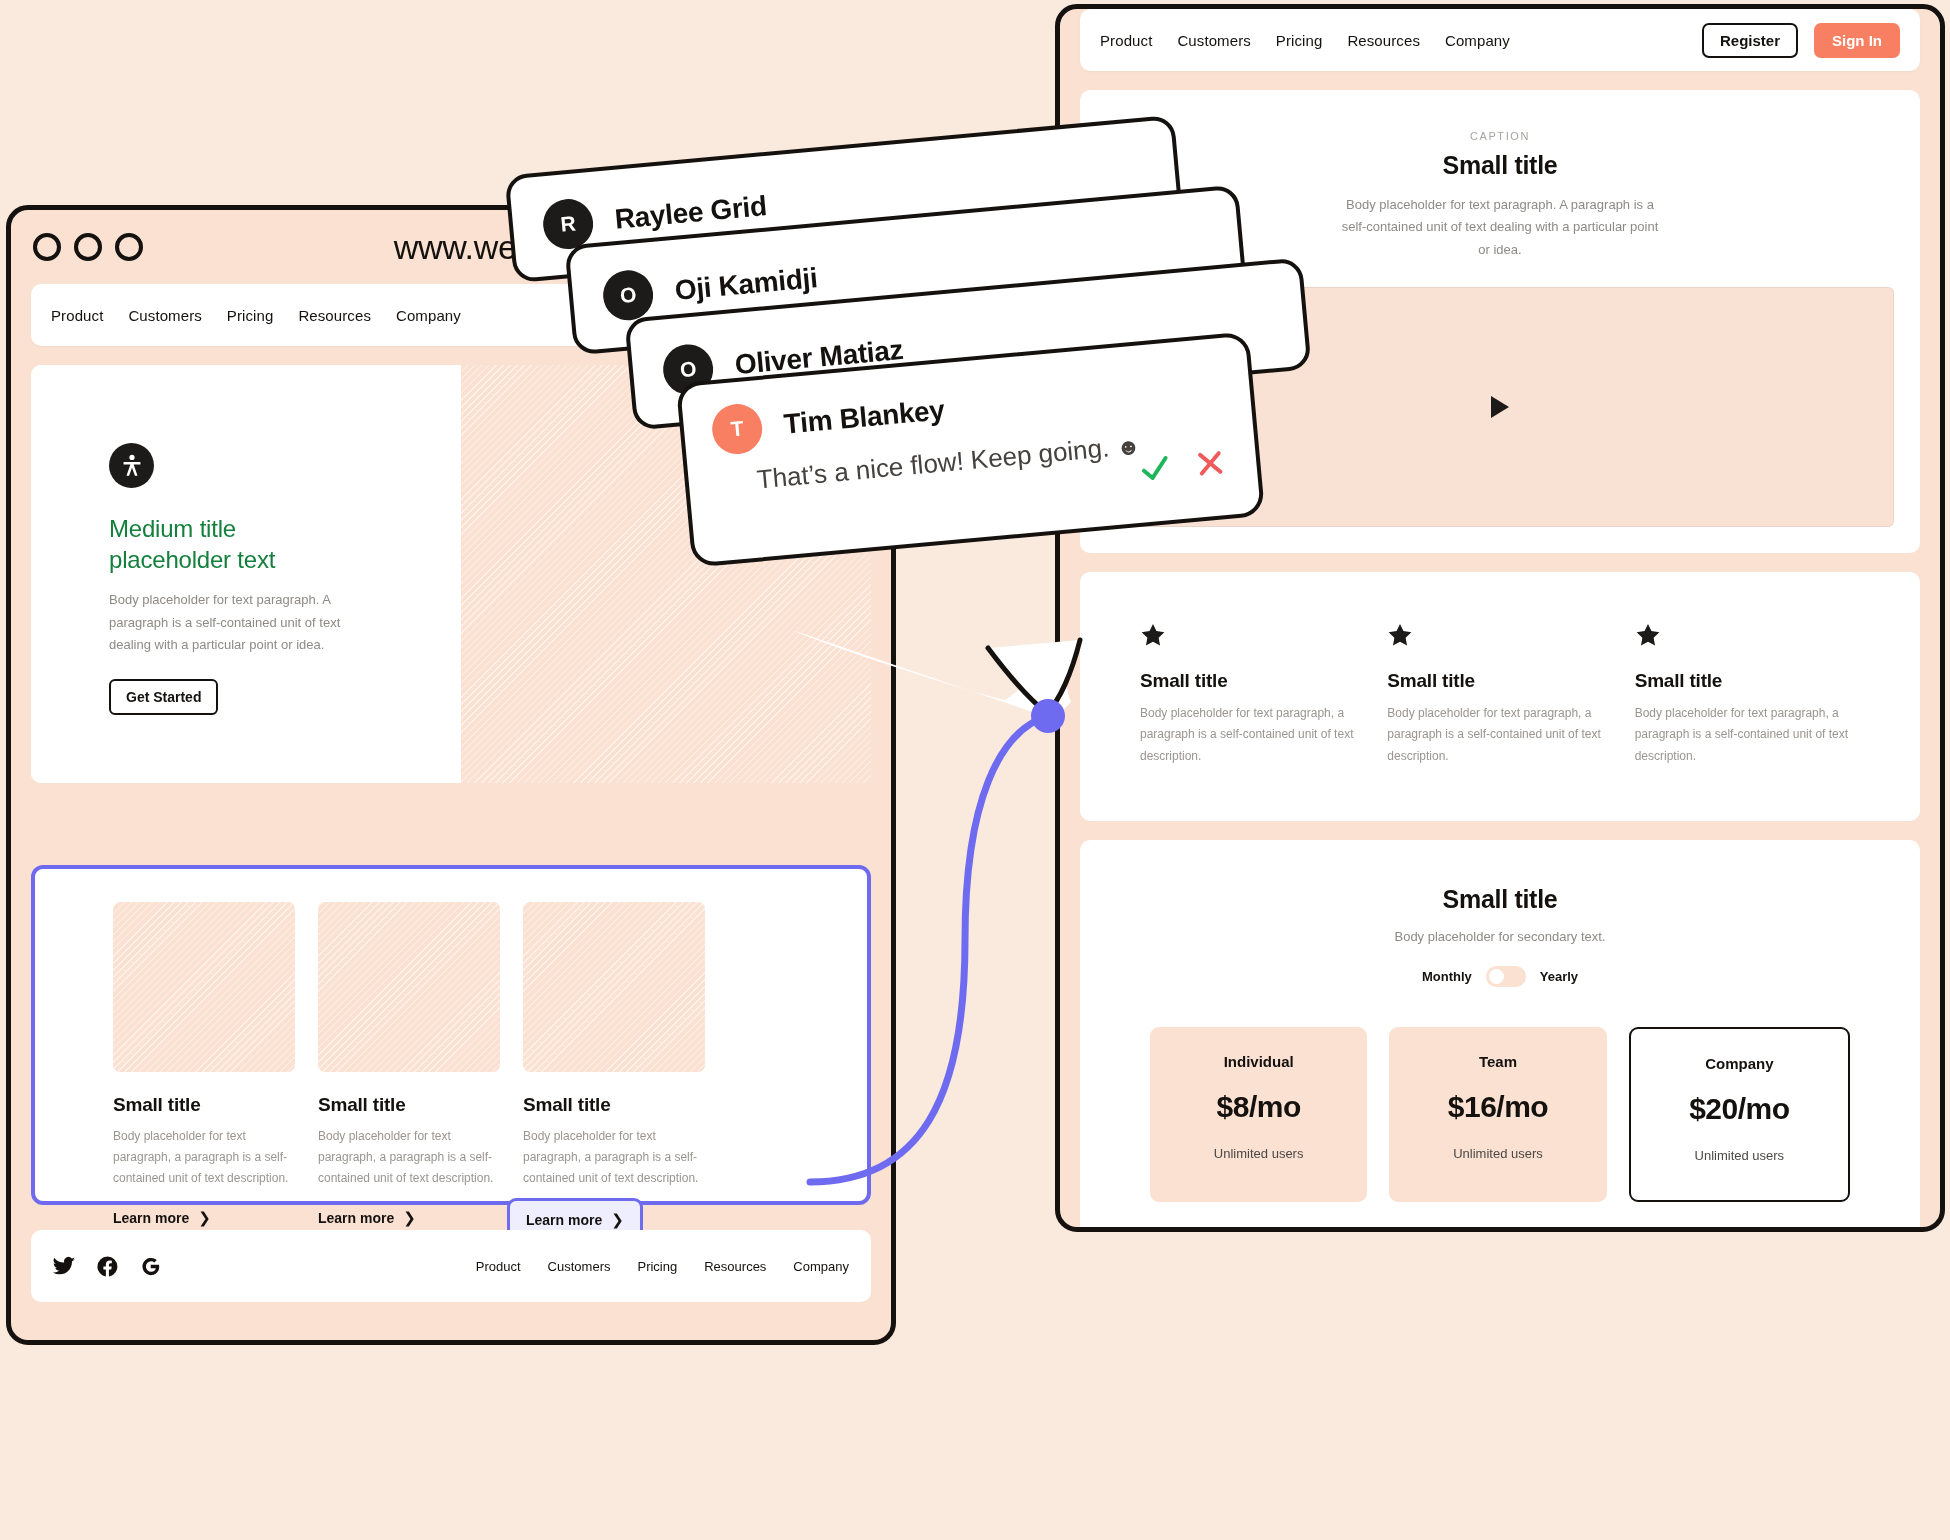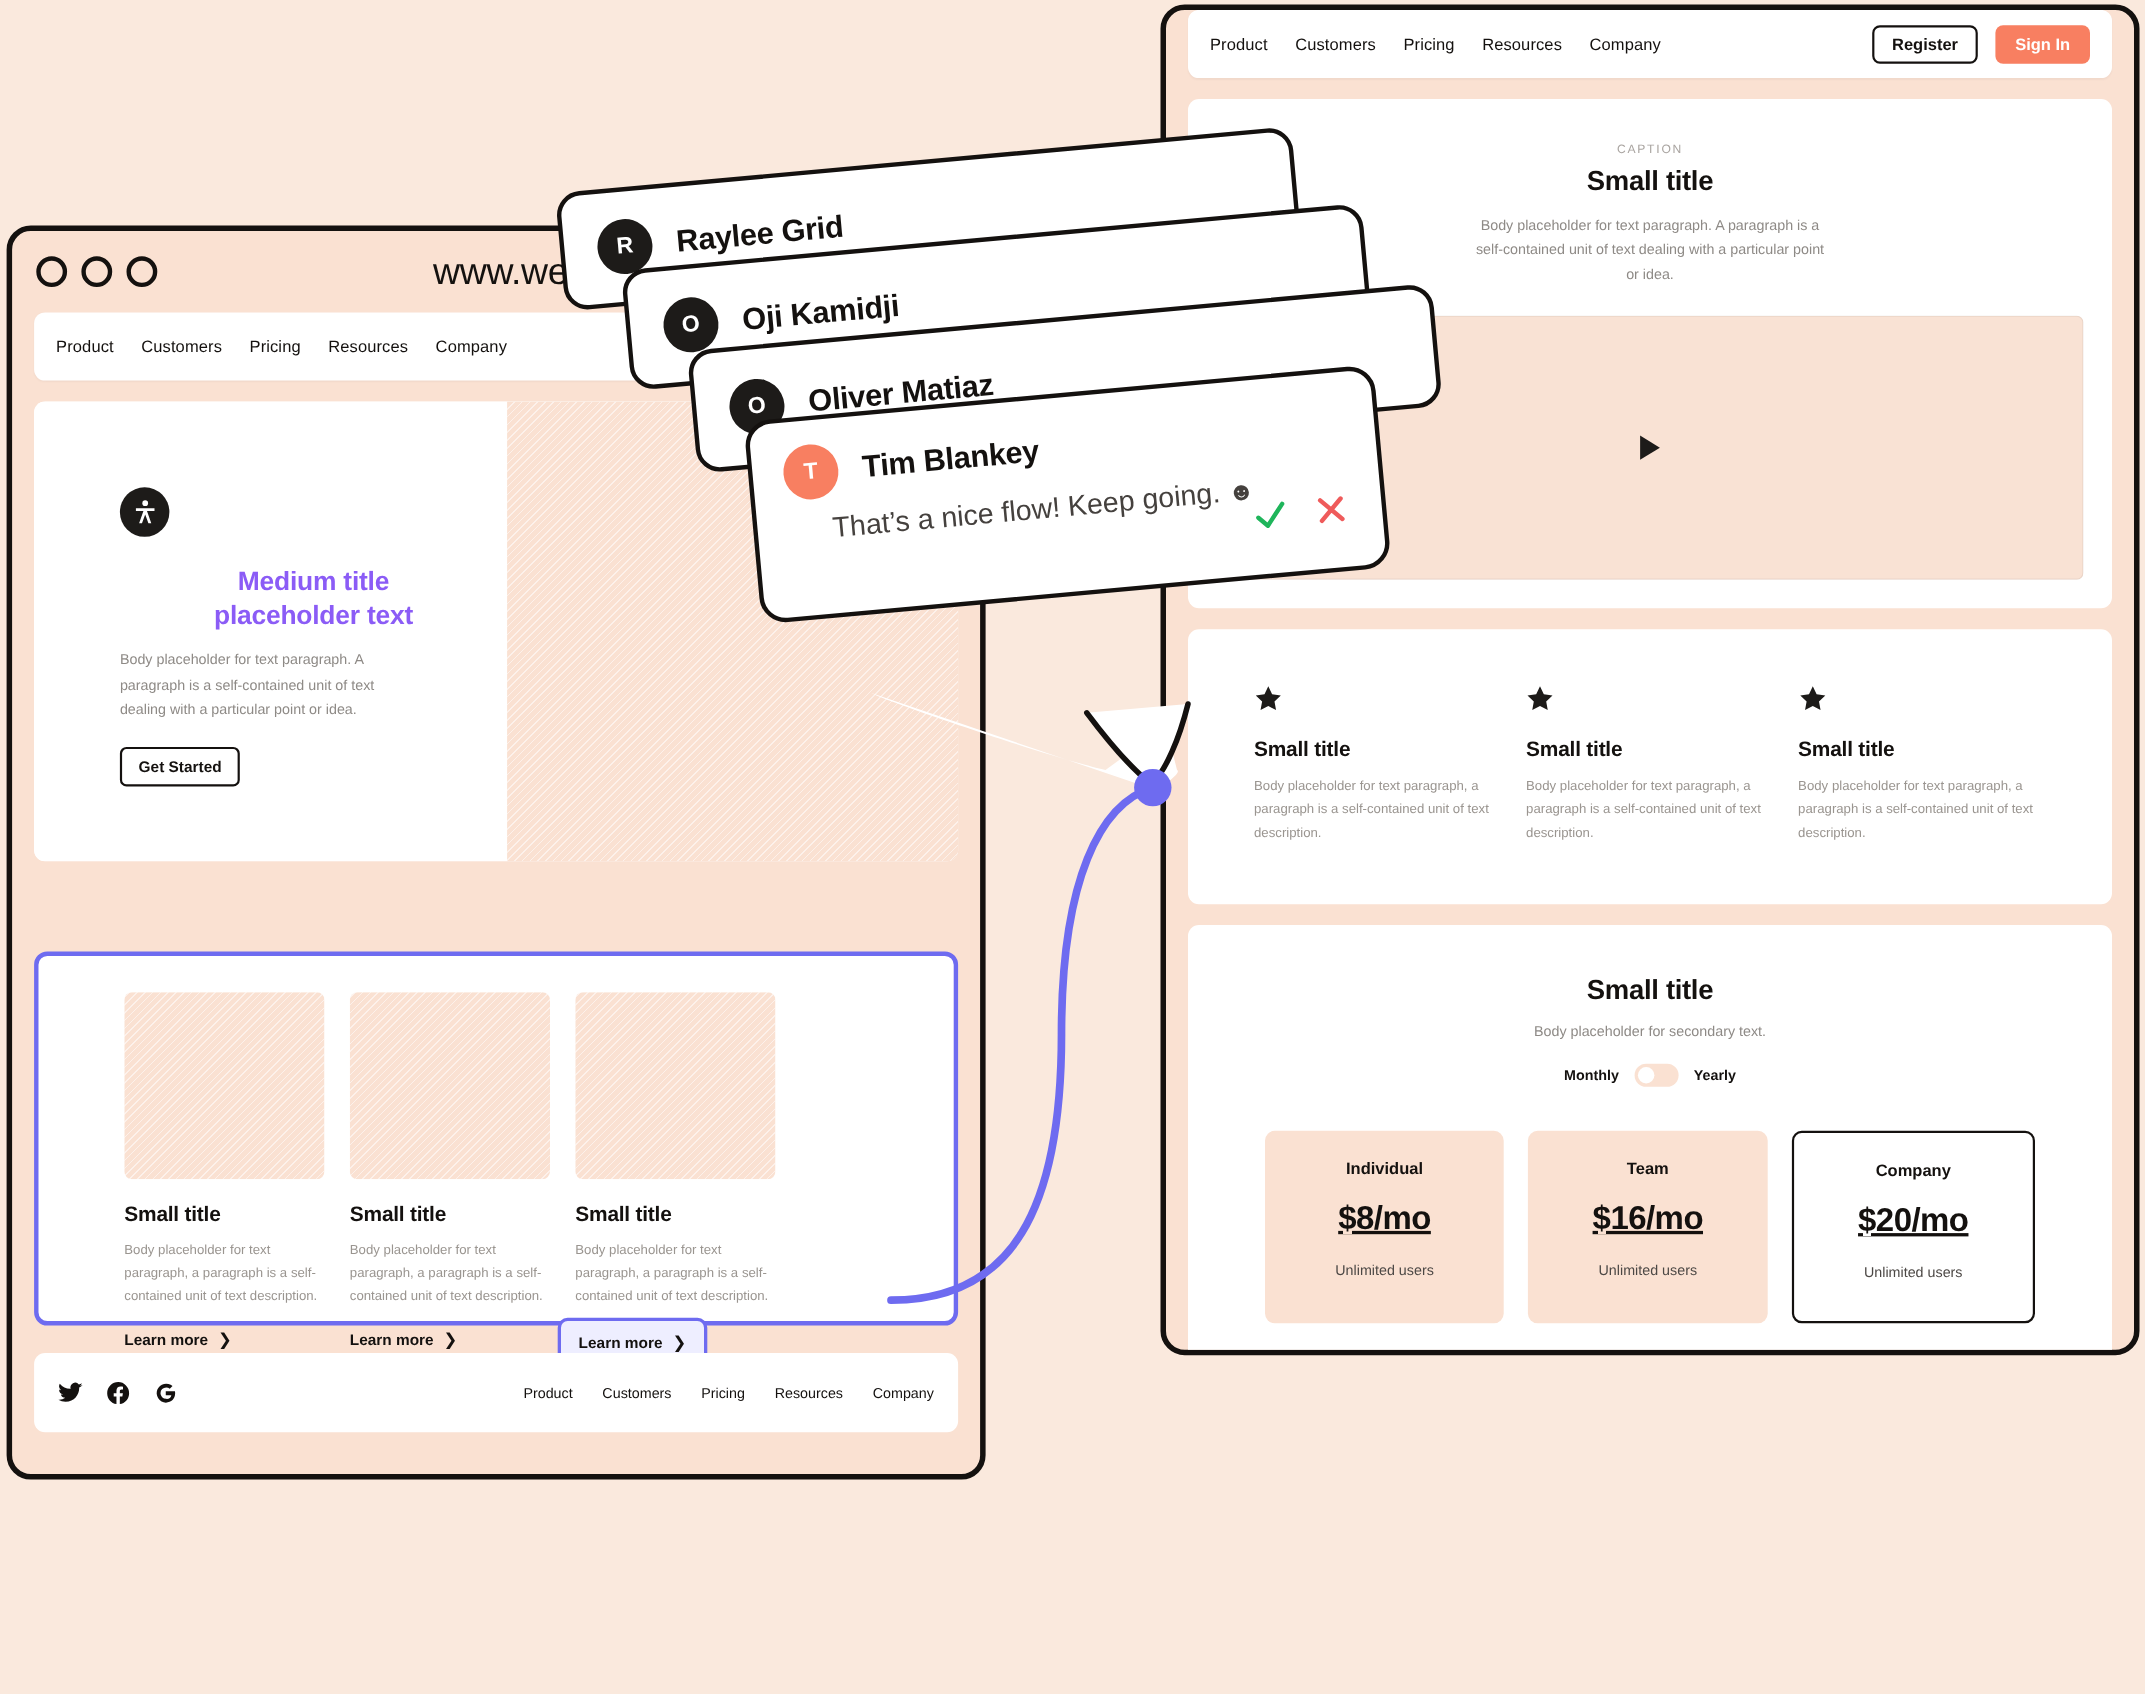--- a/index.html
+++ b/index.html
@@ -73,21 +73,21 @@
   
   .hero-left { display: flex; height: 418px; overflow: hidden; }
   .hero-left-text { width: 430px; padding: 78px 0 0 78px; background:#fff; }
   .hero-left-img { flex: 1; }
   .circ-icon {
     width: 45px; height: 45px; border-radius: 50%;
     background: #1d1b19; display: flex; align-items: center; justify-content: center;
     margin-bottom: 26px;
   }
   .circ-icon svg { width: 26px; height: 26px; }
-  .h-medium { font-size: 24px; font-weight: bold; color: #8b5cf6; line-height: 1.28; letter-spacing: -0.2px; text-align: center;}
+  .h-medium { font-size: 24px; font-weight: normal; color: #15803d; line-height: 1.28; letter-spacing: -0.2px;}
   .body-sm { font-size: 13px; color: #8e8a86; line-height: 1.72; margin-top: 14px; }
   .btn-outline {
     display: inline-block; margin-top: 22px;
     border: 2px solid #14110f; background: #fff; border-radius: 6px;
     font-size: 14px; font-weight: bold; color: #14110f; padding: 9px 15px; line-height: 1;
   }
 
   
   .highlight {
     border: 4px solid #6e6bf0;
@@ -148,21 +148,21 @@
   .switch { width: 40px; height: 21px; border-radius: 11px; background: #fae1d2; position: relative; }
   .knob { position: absolute; top: 3px; left: 3px; width: 15px; height: 15px; border-radius: 50%; background: #fff; }
   .plans { display: flex; gap: 22px; justify-content: center; padding: 40px 70px 0; }
   .plan {
     flex: 1; border-radius: 9px; padding: 26px 18px 22px;
     background: #fae1d2; text-align: center;
     display: flex; flex-direction: column;
   }
   .plan.featured { background: #fff; border: 2px solid #14110f; }
   .plan .pname { font-size: 15px; font-weight: bold; color: #14110f; }
-  .plan .price { font-size: 30px; font-weight: bold; color: #14110f; margin-top: 20px; letter-spacing: -0.5px; text-decoration: underline;}
+  .plan .price { font-size: 30px; font-weight: bold; color: #14110f; margin-top: 20px; letter-spacing: -0.5px;}
   .plan ul { list-style: none; margin-top: 22px; }
   .plan li { font-size: 13px; color: #4c4845; margin-bottom: 15px; }
 
   
   .fcard {
     position: absolute;
     background: #fff;
     border: 4px solid #14110f;
     border-radius: 22px;
     display: flex;

